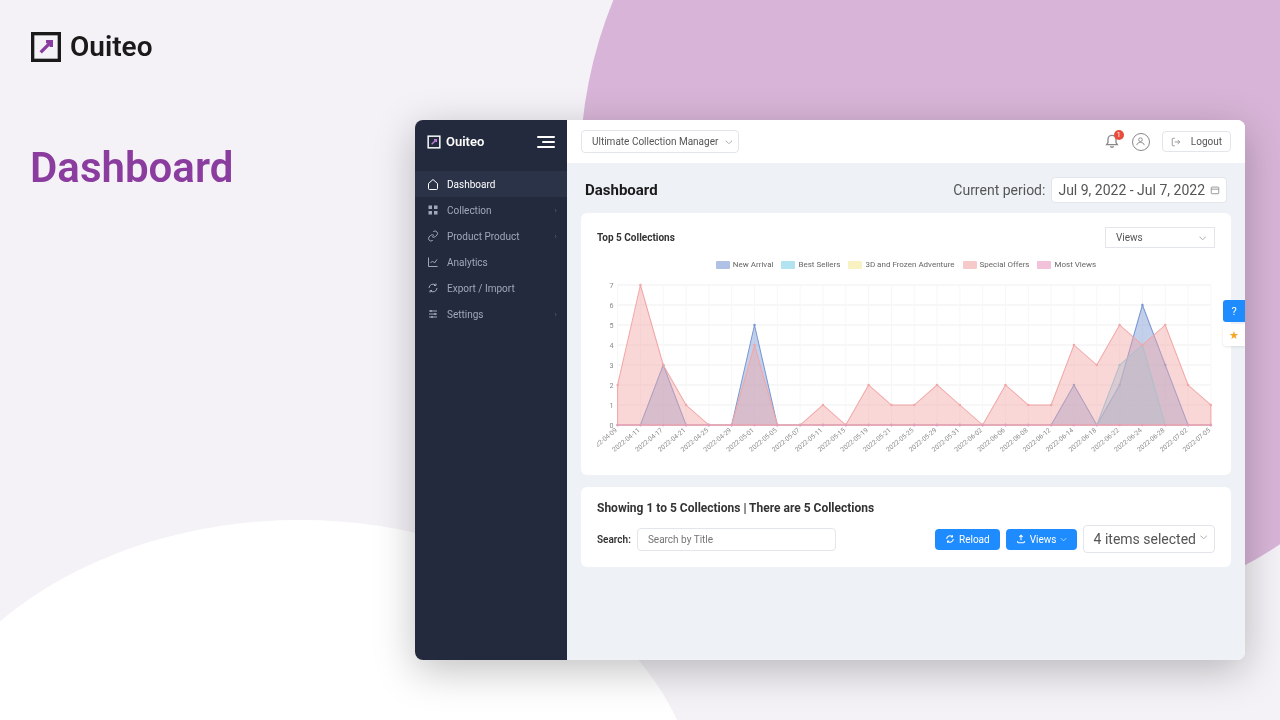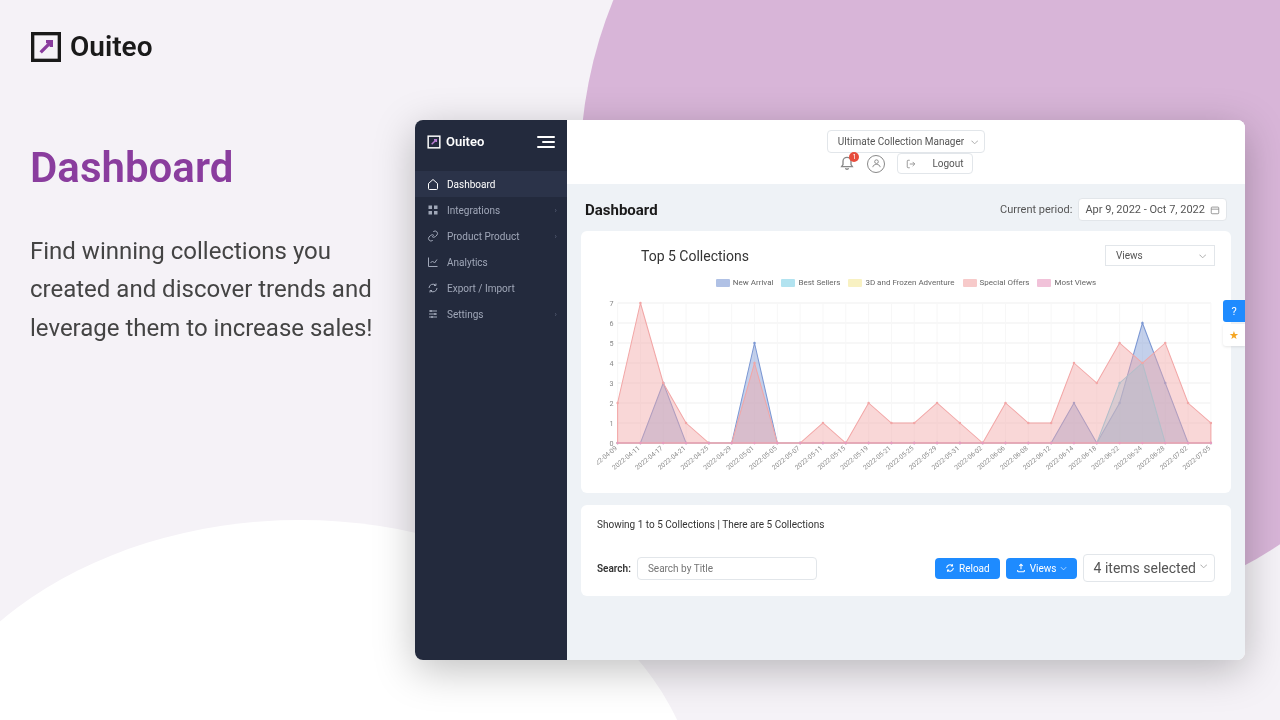--- a/index.html
+++ b/index.html
@@ -20,47 +20,47 @@
 .sidebar-logo-icon{width:14px;height:14px;}
 .hamburger{width:18px;display:flex;flex-direction:column;gap:3px;cursor:pointer;}
 .hamburger span{height:2px;background:#fff;border-radius:1px;}
 .hamburger span:nth-child(2){width:70%;align-self:flex-end;}
 .sidebar-nav{padding:8px 0;}
 .nav-item{display:flex;align-items:center;padding:7px 12px;font-size:10px;gap:8px;cursor:pointer;position:relative;}
 .nav-item.active{color:#fff;background:#2b3349;}
 .nav-item .nicon{width:12px;display:flex;justify-content:center;}
 .nav-item .chev{position:absolute;right:10px;font-size:8px;color:#5a6278;}
 .main{position:absolute;left:152px;top:0;right:0;bottom:0;background:#eef2f6;overflow:hidden;}
-.topbar{display:flex;align-items:center;justify-content:space-between;padding:10px 14px;background:#fff;flex-direction:column;}
+.topbar{display:flex;align-items:center;justify-content:space-between;padding:10px 14px;background:#fff;}
 .app-select{font-size:10px;color:#555;border:1px solid #e2e6ea;border-radius:4px;padding:5px 20px 5px 10px;cursor:pointer;position:relative;display:inline-flex;align-items:center;gap:12px;}
 .app-select::after{content:'⌵';position:absolute;right:6px;font-size:9px;color:#888;}
 .topbar-right{display:flex;align-items:center;gap:12px;}
 .bell{position:relative;width:16px;height:16px;color:#888;}
 .bell .badge{position:absolute;top:-4px;right:-4px;width:10px;height:10px;background:#e74c3c;border-radius:50%;color:#fff;font-size:7px;display:flex;align-items:center;justify-content:center;}
 .user-icon{width:18px;height:18px;border:1.5px solid #888;border-radius:50%;display:flex;align-items:center;justify-content:center;}
-.logout-btn{border:1px solid #e2e6ea;border-radius:4px;padding:4px 8px;font-size:10px;color:#555;display:flex;align-items:center;gap:16px;cursor:pointer;}
+.logout-btn{border:1px solid #e2e6ea;border-radius:4px;padding:4px 8px;font-size:10px;color:#555;display:flex;align-items:center;gap:10px;cursor:pointer;}
 .page-head{display:flex;align-items:center;justify-content:space-between;padding:14px 18px 10px;}
 .page-head h2{font-size:15px;color:#1a1a1a;font-weight:700;}
-.period{display:flex;align-items:center;gap:6px;font-size:11px;color:#555;}
+.period{display:flex;align-items:center;gap:6px;font-size:14px;color:#555;}
 .period-val{border:1px solid #e2e6ea;background:#fff;border-radius:4px;padding:4px 6px;display:flex;align-items:center;gap:5px;}
 .card{background:#fff;margin:0 14px 12px;border-radius:6px;padding:14px 16px;}
 .card-head{display:flex;align-items:center;justify-content:space-between;margin-bottom:12px;}
-.card-title{font-size:14px;color:#333;font-weight:400;margin-left:44px;}
+.card-title{font-size:10px;color:#333;font-weight:700;}
 .metric-select{font-size:10px;color:#555;border:1px solid #e2e6ea;border-radius:0;padding:4px 30px 4px 10px;cursor:pointer;position:relative;min-width:110px;}
 .metric-select::after{content:'⌵';position:absolute;right:8px;font-size:9px;color:#888;}
 .legend{display:flex;justify-content:center;gap:8px;font-size:8px;color:#666;margin-bottom:12px;}
 .legend span{display:flex;align-items:center;gap:3px;}
 .sw{width:14px;height:8px;border-radius:1px;}
 .chart{height:180px;position:relative;}
 .chart svg{width:100%;height:100%;}
-.info-row{font-size:10px;color:#333;font-weight:400;margin-bottom:24px;}
+.info-row{font-size:12px;color:#333;font-weight:700;margin-bottom:10px;}
 .search-row{display:flex;align-items:center;justify-content:space-between;gap:8px;}
 .search-left{display:flex;align-items:center;gap:6px;}
 .search-left label{font-size:10px;color:#333;font-weight:600;}
-.search-input{border:1px solid #e2e6ea;border-radius:4px;padding:5px 10px;font-size:10px;width:180px;}
+.search-input{border:1px solid #e2e6ea;border-radius:4px;padding:5px 10px;font-size:10px;width:199px;}
 .search-right{display:flex;align-items:center;gap:6px;margin-left:43px;}
 .btn-blue{background:#1e8bff;color:#fff;border:none;border-radius:4px;padding:5px 10px;font-size:10px;display:flex;align-items:center;gap:4px;cursor:pointer;}
 .items-select{font-size:14px;color:#555;border:1px solid #e2e6ea;border-radius:4px;padding:5px 18px 5px 10px;cursor:pointer;position:relative;min-width:110px;}
 .items-select::after{content:'⌵';position:absolute;right:7px;font-size:9px;color:#888;}
 .float-actions{position:absolute;right:0;top:180px;display:flex;flex-direction:column;gap:2px;}
 .fa{width:22px;height:22px;display:flex;align-items:center;justify-content:center;font-size:11px;border-radius:3px 0 0 3px;}
 .fa.help{background:#1e8bff;color:#fff;}
 .fa.star{background:#fff;color:#f5a623;box-shadow:0 1px 3px rgba(0,0,0,0.1);}
 </style>
 </head>
@@ -71,21 +71,20 @@
 
 <div class="marketing">
   <div class="logo">
     <svg class="logo-icon" viewBox="0 0 24 24">
         <rect x="2" y="2" width="20" height="20" fill="none" stroke="#1a1a1a" stroke-width="2.5"></rect>
         <path d="M8 16 L16 8 M12 8 L16 8 L16 12" fill="none" stroke="#8a3d9e" stroke-width="2.5"></path>
       </svg>
     <span class="logo-text">Ouiteo</span>
   </div>
   <h1>Dashboard</h1>
-  <p>Find winning collections you created and discover trends and leverage them to increase sales!</p>
 </div>
 
 <div class="app-frame">
   <div class="sidebar">
     <div class="sidebar-head">
       <div class="sidebar-logo">
         <svg class="sidebar-logo-icon" viewBox="0 0 24 24">
             <rect x="2" y="2" width="20" height="20" fill="none" stroke="#fff" stroke-width="2.5"></rect>
             <path d="M8 16 L16 8 M12 8 L16 8 L16 12" fill="none" stroke="#b97dd4" stroke-width="2.5"></path>
           </svg>
@@ -108,21 +107,21 @@
         </div>
         <div class="nav-item">
           <span class="nicon">
             <svg viewBox="0 0 24 24" width="12" height="12" fill="currentColor">
               <rect x="3" y="3" width="7" height="7"></rect>
               <rect x="14" y="3" width="7" height="7"></rect>
               <rect x="3" y="14" width="7" height="7"></rect>
               <rect x="14" y="14" width="7" height="7"></rect>
             </svg>
           </span>
-          <span>Integrations</span>
+          <span>Collection</span>
           <span class="chev">›</span>
         </div>
         <div class="nav-item">
           <span class="nicon">
             <svg viewBox="0 0 24 24" width="12" height="12" fill="currentColor">
               <path d="M10 13a5 5 0 0 0 7 0l3-3a5 5 0 0 0-7-7l-1 1M14 11a5 5 0 0 0-7 0l-3 3a5 5 0 0 0 7 7l1-1" fill="none" stroke="currentColor" stroke-width="2"></path>
             </svg>
           </span>
           <span>Product Product</span>
           <span class="chev">›</span>
@@ -183,21 +182,21 @@
           <span>Logout</span>
         </div>
       </div>
     </div>
 
     <div class="page-head">
       <h2>Dashboard</h2>
       <div class="period">
         <span>Current period:</span>
         <div class="period-val">
-          <span>Apr 9, 2022 - Oct 7, 2022</span>
+          <span>Jul 9, 2022 - Jul 7, 2022</span>
           <svg viewBox="0 0 24 24" width="10" height="10">
               <rect x="3" y="5" width="18" height="16" rx="2" fill="none" stroke="#888" stroke-width="2"></rect>
               <line x1="3" y1="10" x2="21" y2="10" stroke="#888" stroke-width="2"></line>
             </svg>
         </div>
       </div>
     </div>
 
     <div class="card">
       <div class="card-head">

